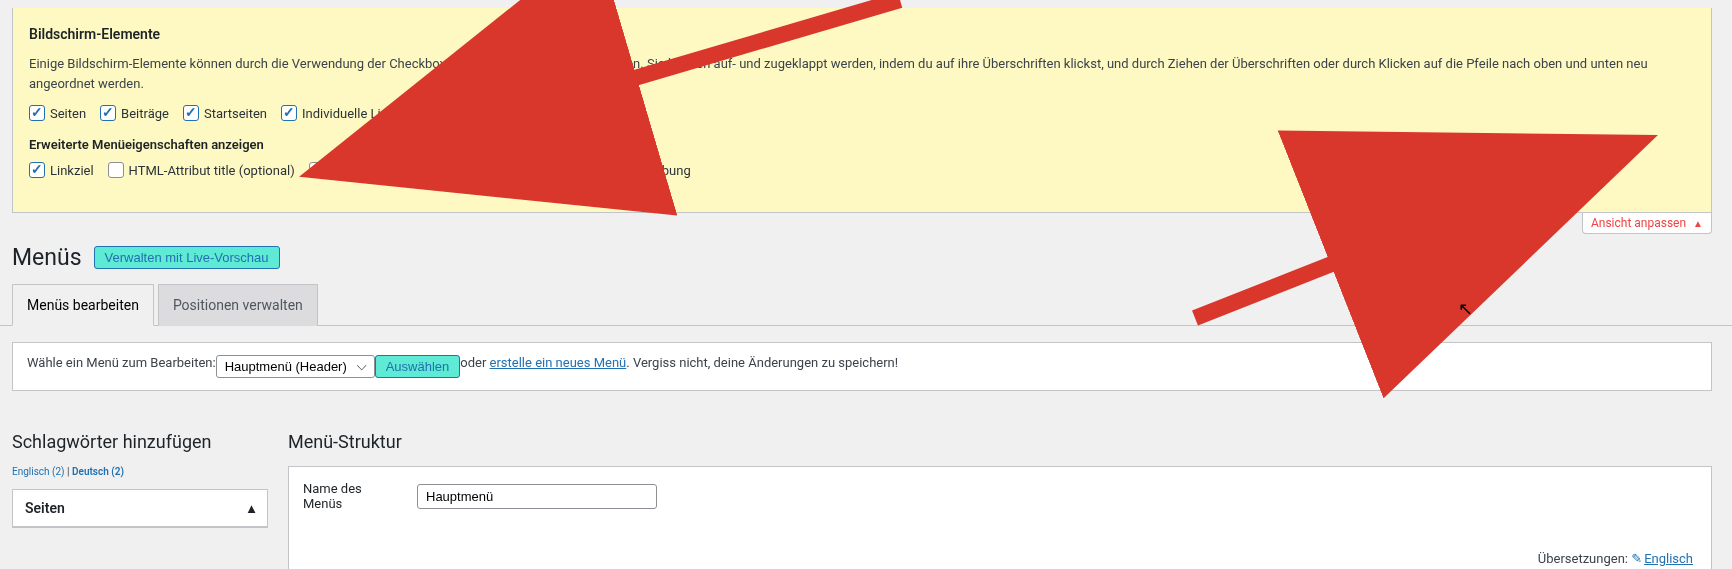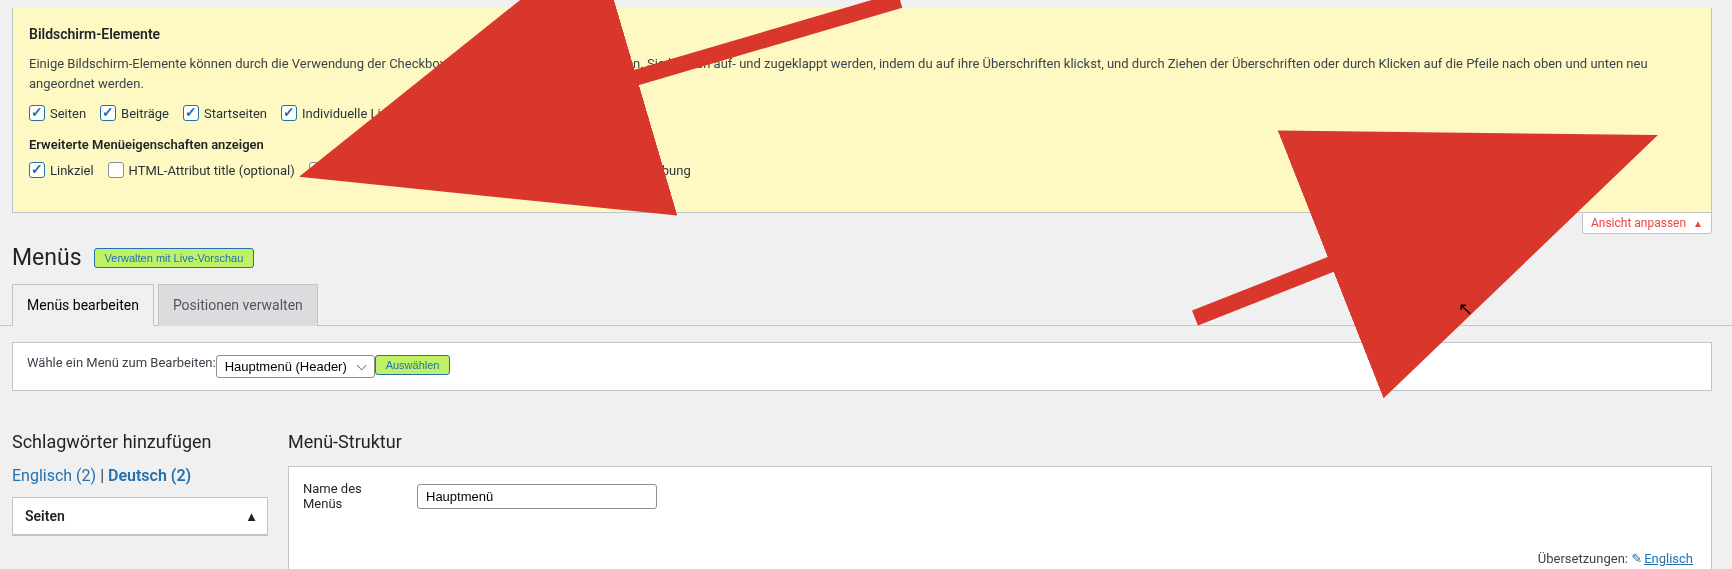--- a/index.html
+++ b/index.html
@@ -96,24 +96,24 @@
   }
   .page-header h1 {
     font-size: 23px;
     font-weight: 400;
     color: #1d2327;
     text-align: right;
   }
   .btn-secondary {
     border: 1px solid #2271b1;
     color: #2271b1;
-    background: #bef264;
+    background: #5eead4;
     padding: 3px 10px;
     border-radius: 3px;
-    font-size: 11px;
+    font-size: 13px;
     cursor: pointer;
   }
   .nav-tabs {
     display: flex;
     border-bottom: 1px solid #c3c4c7;
     padding: 0 12px;
     margin-top: 2px;
     gap: 0;
   }
   .nav-tab {
@@ -174,21 +174,21 @@
   }
   .col-left { width: 256px; }
   .col-right { flex: 1; }
   .col-left h2, .col-right h2 {
     font-size: 18px;
     font-weight: 400;
     color: #1d2327;
     margin-bottom: 14px;
   }
   .lang-row {
-    font-size: 16px;
+    font-size: 10px;
     margin-bottom: 12px;
   }
   .lang-row .lang-inactive { color: #2271b1; cursor:pointer; }
   .lang-row .lang-active { color: #2271b1; font-weight: 600; }
   .meta-box {
     background: #fff;
     border: 1px solid #c3c4c7;
   }
   .meta-box-header {
     padding: 10px 12px;
@@ -322,20 +322,24 @@
 </div>
 
 <div class="select-bar">
   <span>Wähle ein Menü zum Bearbeiten:</span>
   <span class="select-wrap">
     <select>
       <option>Hauptmenü (Header)</option>
     </select>
   </span>
   <button class="btn-secondary">Auswählen</button>
+  <span>
+    <span>oder</span>
+    <span class="link">erstelle ein neues Menü</span><span>. Vergiss nicht, deine Änderungen zu speichern!</span>
+  </span>
 </div>
 
 <div class="columns">
   <div class="col-left">
     <h2>Schlagwörter hinzufügen</h2>
     <div class="lang-row">
       <span class="lang-inactive">Englisch (2)</span><span> | </span><span class="lang-active">Deutsch (2)</span>
     </div>
     <div class="meta-box">
       <div class="meta-box-header">

